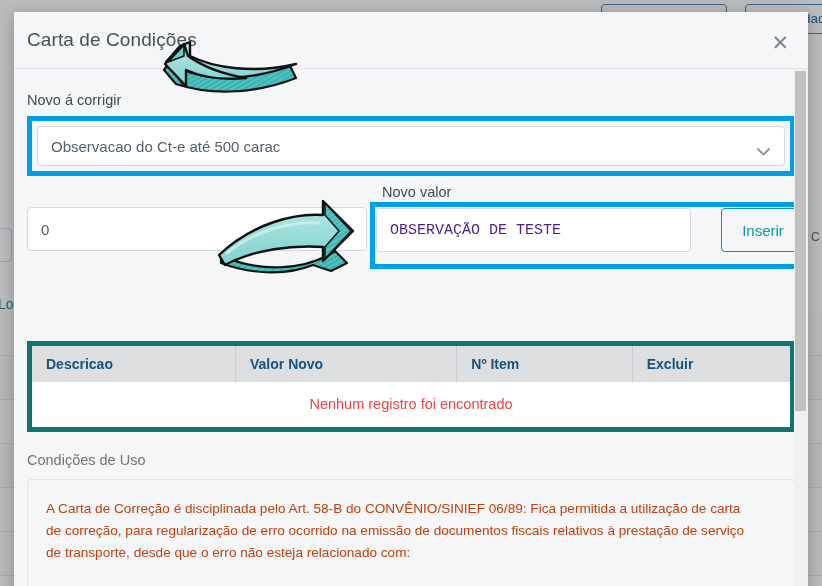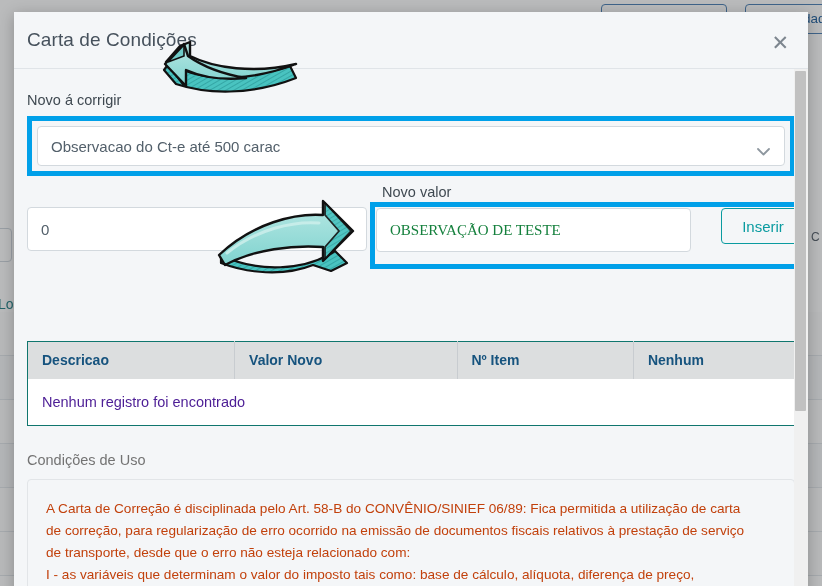--- a/index.html
+++ b/index.html
@@ -242,67 +242,68 @@
   #novo-input {
     position: absolute;
     left: 349px;
     top: 24px;
     width: 315px;
     height: 44px;
     background: #ffffff;
     border: 1px solid #d3d9de;
     border-radius: 4px;
     font-size: 15px;
-    color: #15803d;
+    color: #4c1d95;
     padding: 0 13px;
-    font-family: Liberation Serif, serif;
+    font-family: Liberation Mono, monospace;
   }
   #inserir-btn {
     position: absolute;
     left: 694px;
     top: 24px;
     width: 84px;
-    height: 36px;
+    height: 44px;
     background: #f4f6f8;
     border: 1px solid #0a9ba0;
     border-radius: 4px;
     color: #0a9ba0;
     font-size: 15px;
     cursor: pointer;
     font-family: "Liberation Sans", sans-serif;
   }
 
   
   #reg-table {
     position: absolute;
     left: 13px;
     top: 272px;
     width: 768px;
     border-collapse: collapse;
     background: #ffffff;
-    border: 1px solid #0f766e;
+    border: 5px solid #0f766e;
     table-layout: fixed;
   }
   #reg-table th {
     background: #dcdedf;
     color: #16537e;
     font-size: 14px;
     font-weight: 700;
     text-align: left;
     padding: 10px 14px;
     border-right: 1px solid #c8ccd0;
     height: 37px;
   }
   #reg-table th:last-child { border-right: none; }
   #reg-table td {
     background: #ffffff;
-    color: #4c1d95;
+    color: #ef4444;
     font-size: 14.5px;
     padding: 14px 14px;
     height: 47px;
+    text-align: center;
   }
 
   
   #cond-label {
     position: absolute;
     left: 13px;
     top: 383px;
     font-size: 14.5px;
     color: #737373;
   }
@@ -411,36 +412,35 @@
         <input id="novo-input" type="text" value="OBSERVAÇÃO DE TESTE" style="">
         <button id="inserir-btn">Inserir</button>
       </div>
 
       <table id="reg-table">
         <thead>
           <tr>
             <th style="width:27%">Descricao</th>
             <th style="width:29%">Valor Novo</th>
             <th style="width:23%">Nº Item</th>
-            <th style="width:21%">Nenhum</th>
+            <th style="width:21%">Excluir</th>
           </tr>
         </thead>
         <tbody>
           <tr>
             <td colspan="4">Nenhum registro foi encontrado</td>
           </tr>
         </tbody>
       </table>
 
       <div id="cond-label">Condições de Uso</div>
       <div id="cond-box">
         <p class="cond-line">A Carta de Correção é disciplinada pelo Art. 58-B do CONVÊNIO/SINIEF 06/89: Fica permitida a utilização de carta</p>
         <p class="cond-line">de correção, para regularização de erro ocorrido na emissão de documentos fiscais relativos à prestação de serviço</p>
         <p class="cond-line">de transporte, desde que o erro não esteja relacionado com:</p>
-        <p class="cond-line">I - as variáveis que determinam o valor do imposto tais como: base de cálculo, alíquota, diferença de preço,</p>
 
       </div>
 
     </div>
 
     <div id="modal-scroll-track">
       <div id="modal-scroll-thumb"></div>
     </div>
   </div>
 

